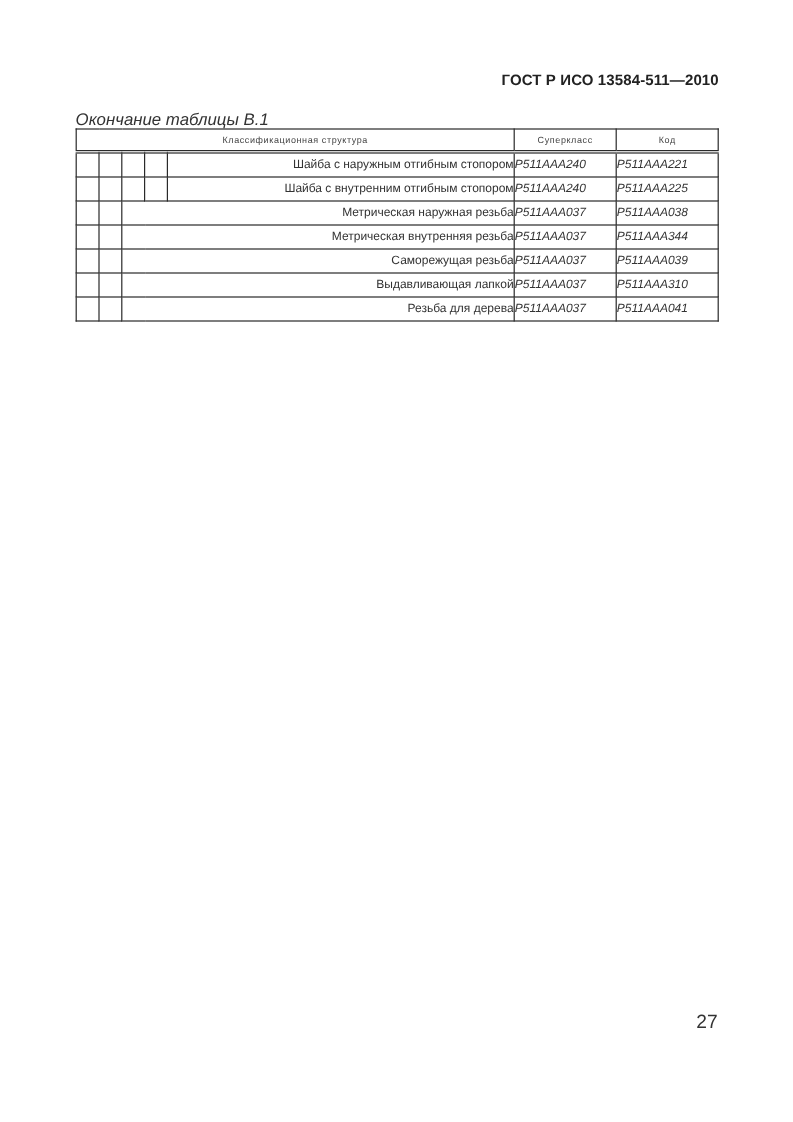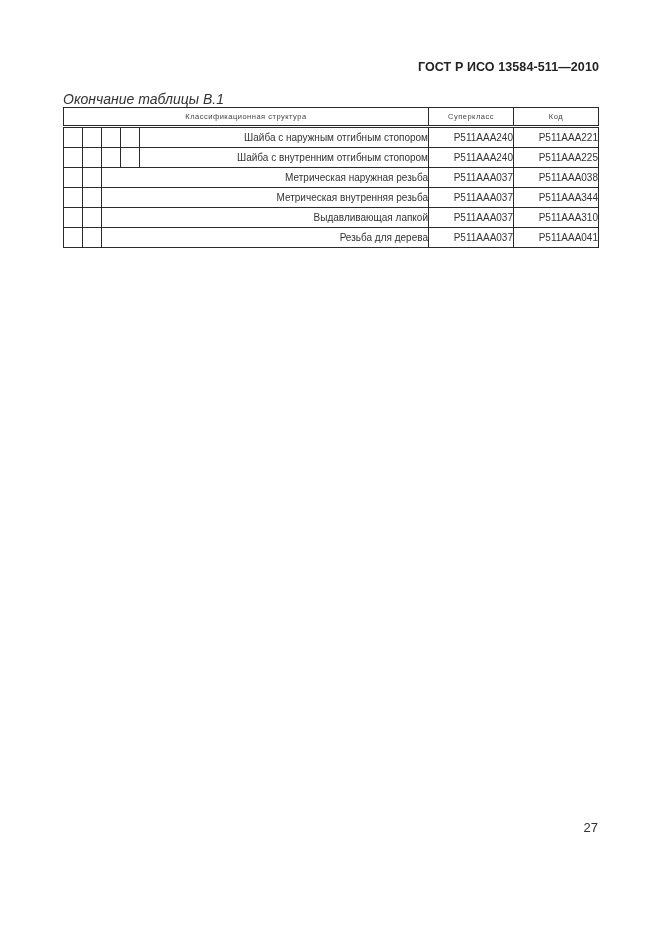--- a/index.html
+++ b/index.html
@@ -4,23 +4,23 @@
 <style>
   html, body { margin:0; padding:0; background:#ffffff; }
   body { width:661px; height:935px; position:relative; overflow:hidden;
          font-family:"Liberation Sans", "DejaVu Sans", sans-serif; color:#2a2a2a; }
   .doc-code { position:absolute; right:62px; top:60px; font-size:12.5px; font-weight:bold; color:#222; letter-spacing:0.1px;margin-left:20px; }
   .caption { position:absolute; left:63px; top:91px; font-size:14px; font-style:italic; color:#333; }
   table.grid { position:absolute; left:63px; top:107px; width:536px; border-collapse:collapse; table-layout:fixed; }
   table.grid td, table.grid th { border:1px solid #2a2a2a; padding:0; height:19px; font-size:10px; color:#333; font-weight:normal; white-space:nowrap; overflow:hidden; }
   table.grid thead th { height:17px; font-size:7.5px; letter-spacing:0.5px; color:#444; border-bottom:3px double #2a2a2a; }
   td.name { padding-left:6px; text-align:right; }
-  td.code { text-align:right; font-size:10px; }
+  td.code { text-align:left; font-size:10px;font-style:italic; }
   td.empty { }
-  .page-num { position:absolute; right:63px; top:820px; font-size:13px; color:#333;margin-left:44px; }
+  .page-num { position:absolute; right:63px; top:844px; font-size:16px; color:#333;margin-left:44px; }
 </style>
 </head>
 <body>
 
 <div class="doc-code">ГОСТ Р ИСО 13584-511—2010</div>
 <div class="caption">Окончание таблицы В.1</div>
 
 <table class="grid">
   <colgroup>
     <col style="width:19px">
@@ -67,20 +67,27 @@
       <tr>
         <td class="empty"></td>
         <td class="empty"></td>
         <td class="name" colspan="3">Метрическая внутренняя резьба</td>
         <td class="code">P511AAA037</td>
         <td class="code">P511AAA344</td>
       </tr>
       <tr>
         <td class="empty"></td>
         <td class="empty"></td>
+        <td class="name" colspan="3">Саморежущая резьба</td>
+        <td class="code">P511AAA037</td>
+        <td class="code">P511AAA039</td>
+      </tr>
+      <tr>
+        <td class="empty"></td>
+        <td class="empty"></td>
         <td class="name" colspan="3">Выдавливающая лапкой</td>
         <td class="code">P511AAA037</td>
         <td class="code">P511AAA310</td>
       </tr>
       <tr>
         <td class="empty"></td>
         <td class="empty"></td>
         <td class="name" colspan="3">Резьба для дерева</td>
         <td class="code">P511AAA037</td>
         <td class="code">P511AAA041</td>

